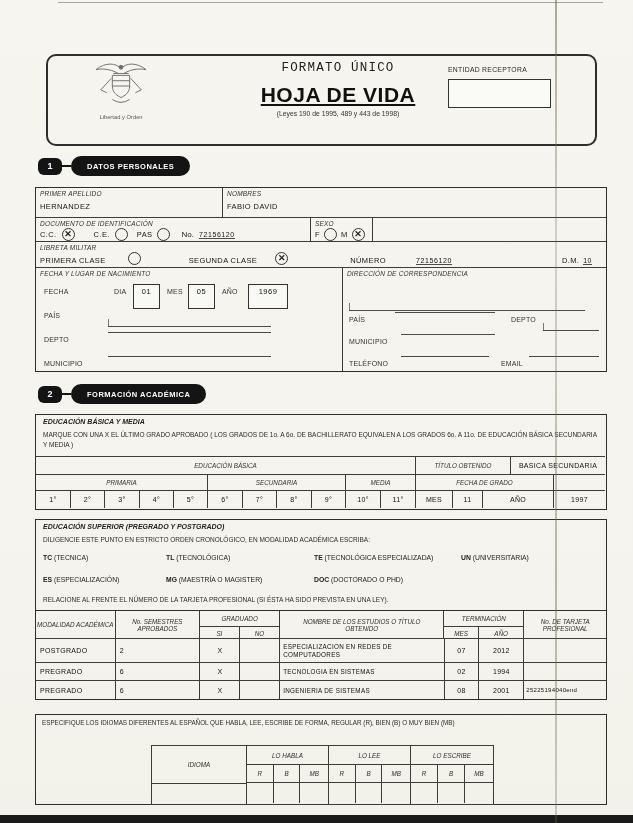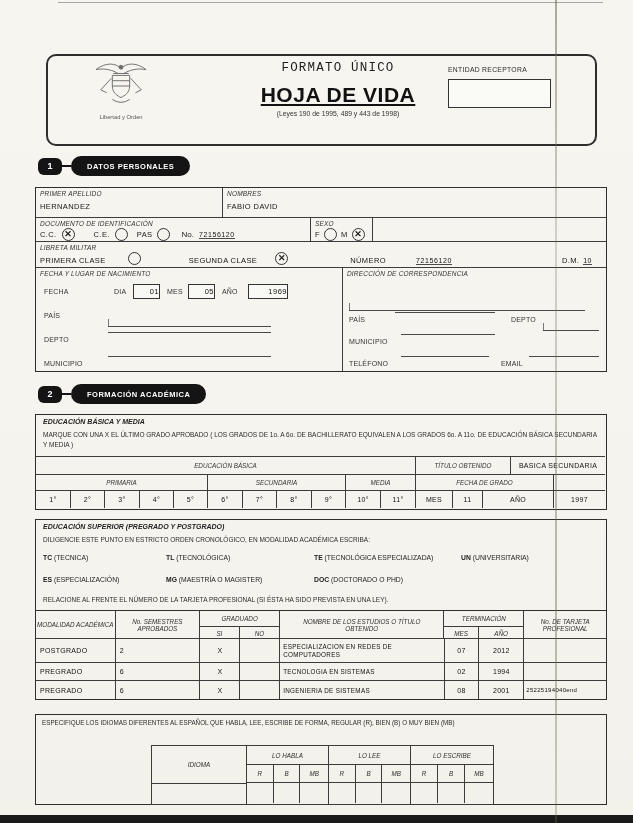--- a/index.html
+++ b/index.html
@@ -24,21 +24,21 @@
   .gval{font-size:7px;color:#111;letter-spacing:.3px;}
   .fold{position:absolute;top:0;left:555px;width:2px;height:823px;
         background:linear-gradient(180deg,rgba(110,104,80,.55),rgba(110,104,80,.25) 30%,rgba(110,104,80,.45) 70%,rgba(110,104,80,.3));z-index:50;}
   .sec-marker{position:absolute;display:flex;align-items:center;z-index:5;}
   .sec-num{width:24px;height:17px;background:#141414;border-radius:6px;color:#fff;font-size:9px;font-weight:bold;
            display:flex;align-items:center;justify-content:center;}
   .sec-link{width:9px;height:2px;background:#141414;}
   .sec-pill{height:20px;background:#141414;border-radius:10px;color:#fff;font-size:7.5px;font-weight:bold;letter-spacing:.5px;
             display:flex;align-items:center;padding:0 16px;}
   .hcenter{position:absolute;left:140px;width:300px;text-align:center;}
-  .datebox{display:inline-block;box-sizing:border-box;border:1.5px solid #333;height:15px;text-align:right;
+  .datebox{display:inline-block;box-sizing:border-box;border:1.5px solid #333;height:25px;text-align:center;
            font-size:7.5px;line-height:13px;letter-spacing:.5px;color:#111;background:rgba(255,255,255,.35);}
   .scol{box-sizing:border-box;border-right:1px solid #3c3c3c;position:relative;}
   .scol.last{border-right:none;}
   .shead{display:flex;align-items:center;justify-content:center;text-align:center;font-style:italic;font-size:6.3px;color:#2f2f2f;}
   .sval{display:flex;align-items:center;font-size:7px;color:#111;letter-spacing:.3px;}
   .ctr{justify-content:center;text-align:center;}
   .topline{position:absolute;left:58px;top:2px;width:545px;height:1px;background:rgba(90,90,90,.5);}
   .botbar{position:absolute;left:0;top:815px;width:633px;height:8px;background:#1a1a1a;}
 </style>
 </head>

